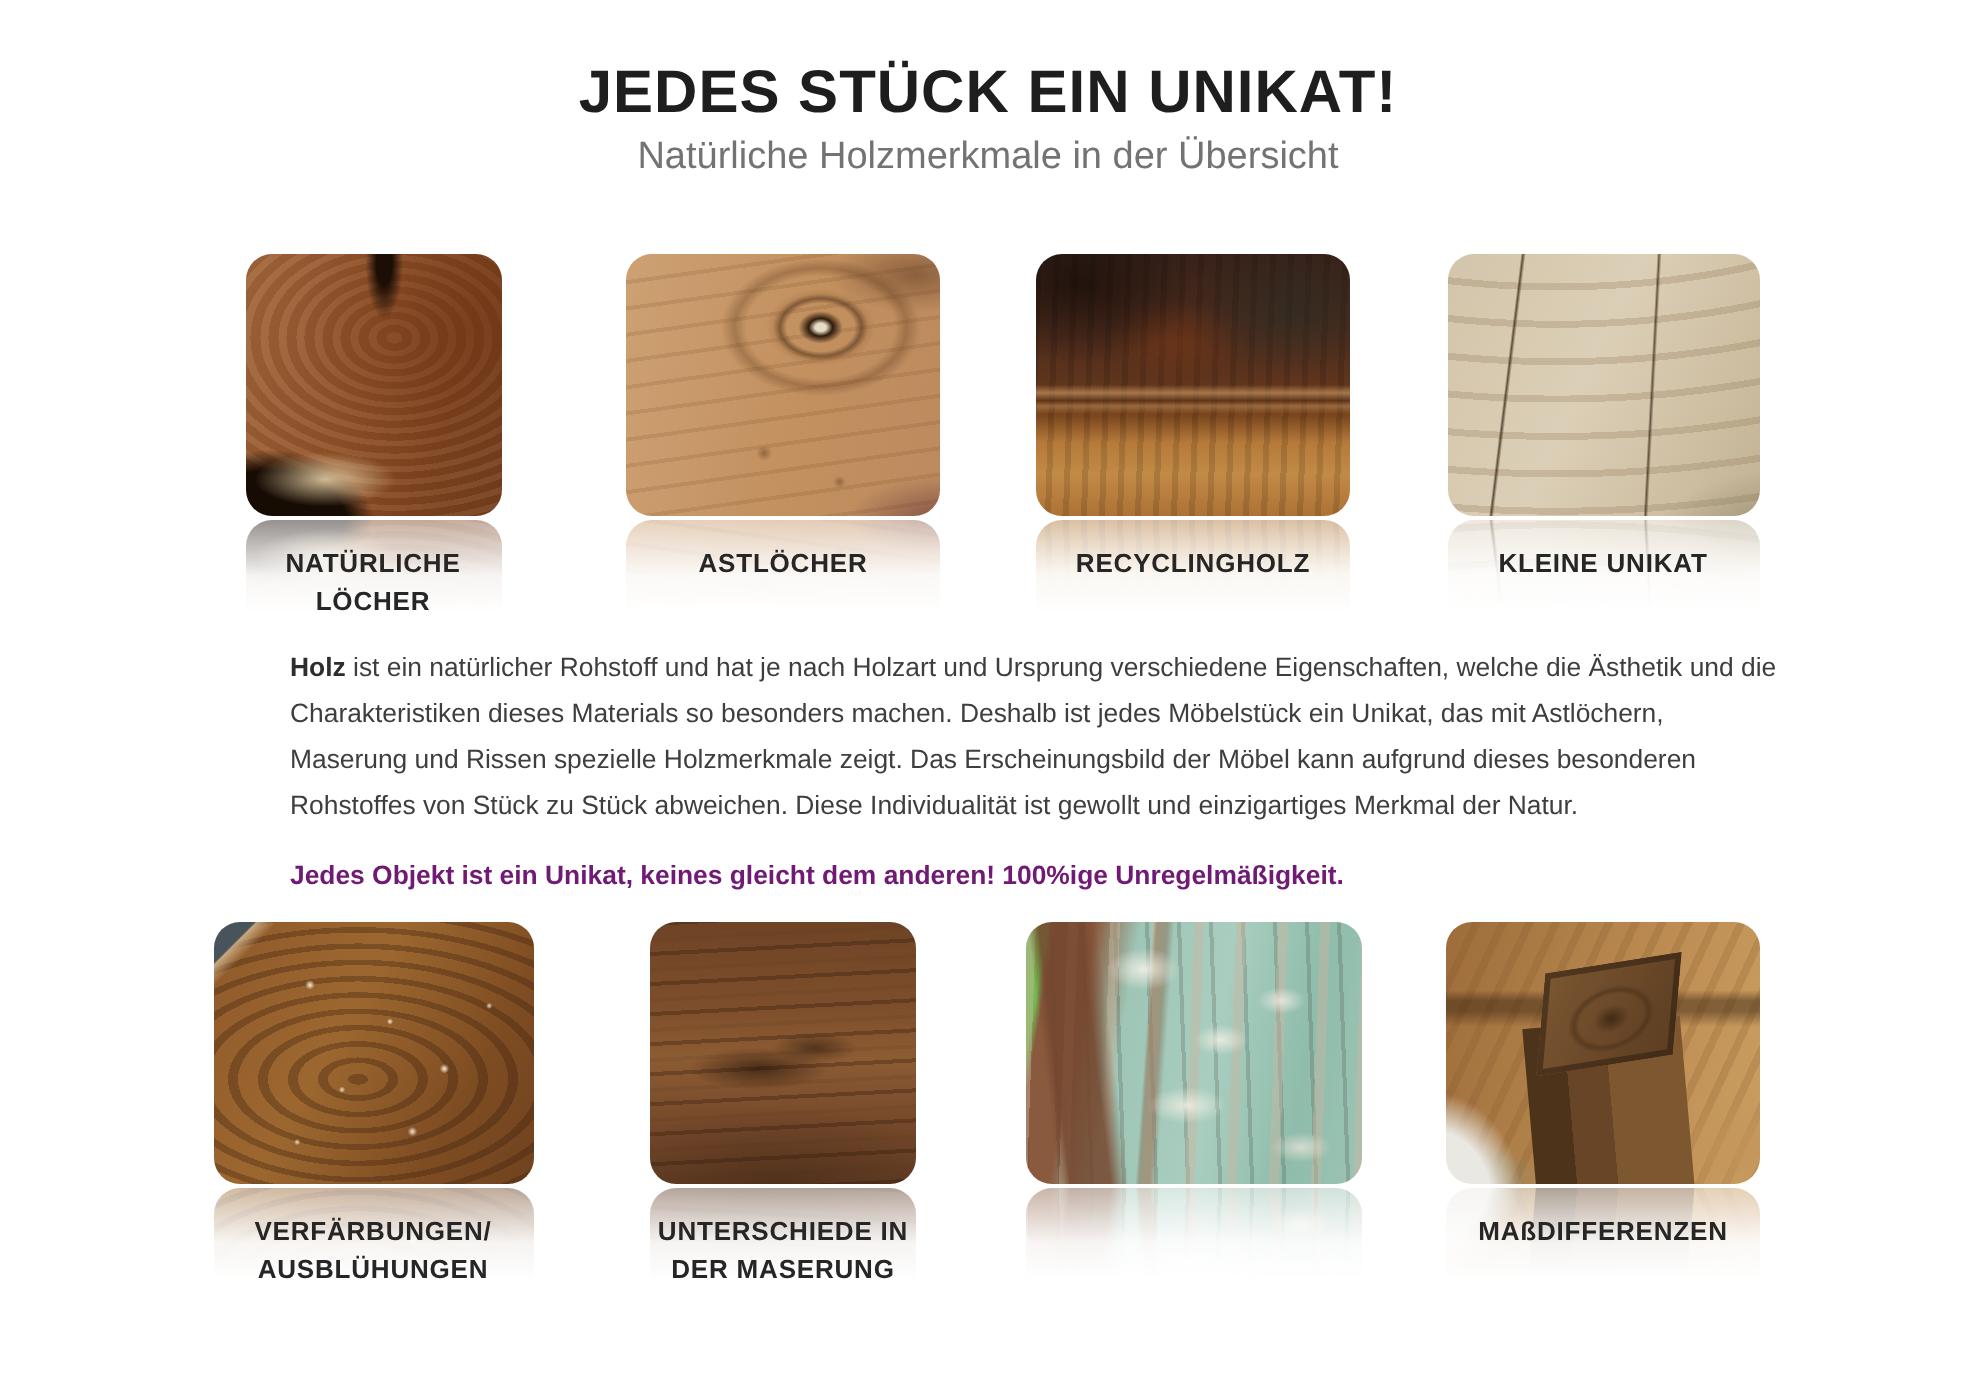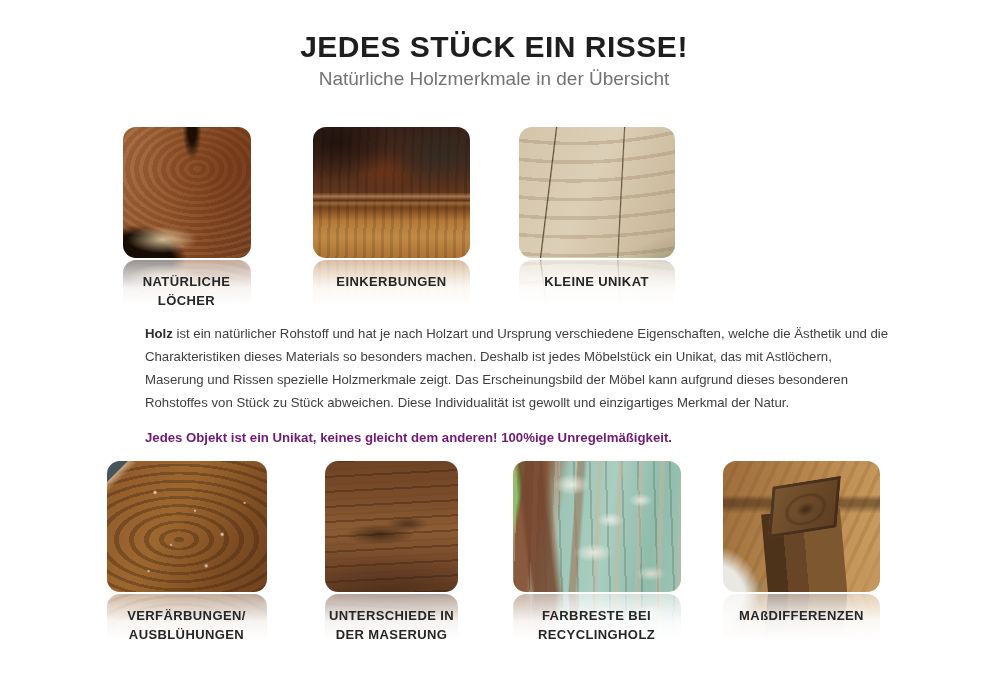--- a/index.html
+++ b/index.html
@@ -188,39 +188,46 @@
       linear-gradient(115deg, #7b5732, #6a4828 55%, #5c3e22);
     box-shadow: inset 0 0 0 3px rgba(46,30,16,0.55);
   }
 </style>
 </head>
 <body>
 
 <div class="page">
 
   <div class="header">
-    <h1 class="title">JEDES STÜCK EIN RISSE!</h1>
+    <h1 class="title">JEDES STÜCK EIN UNIKAT!</h1>
     <div class="subtitle">Natürliche Holzmerkmale in der Übersicht</div>
   </div>
 
   <div class="cards">
     <figure class="card" style="--w:128px">
       <div class="wood-img w1"></div>
       <div class="reflect">
           <div class="flip w1"></div>
         </div>
       <figcaption>NATÜRLICHE
 LÖCHER</figcaption>
     </figure>
     <figure class="card" style="--w:157px">
+      <div class="wood-img w2"></div>
+      <div class="reflect">
+          <div class="flip w2"></div>
+        </div>
+      <figcaption>ASTLÖCHER</figcaption>
+    </figure>
+    <figure class="card" style="--w:157px">
       <div class="wood-img w3"></div>
       <div class="reflect">
           <div class="flip w3"></div>
         </div>
-      <figcaption>EINKERBUNGEN</figcaption>
+      <figcaption>RECYCLINGHOLZ</figcaption>
     </figure>
     <figure class="card" style="--w:156px">
       <div class="wood-img w4"></div>
       <div class="reflect">
           <div class="flip w4"></div>
         </div>
       <figcaption>KLEINE UNIKAT</figcaption>
     </figure>
   </div>
 
@@ -244,22 +251,20 @@
           <div class="flip w5"></div>
         </div>
       <figcaption>UNTERSCHIEDE IN
 DER MASERUNG</figcaption>
     </figure>
     <figure class="card" style="--w:168px">
       <div class="wood-img w7"></div>
       <div class="reflect">
           <div class="flip w7"></div>
         </div>
-      <figcaption>FARBRESTE BEI
-RECYCLINGHOLZ</figcaption>
     </figure>
     <figure class="card" style="--w:157px">
       <div class="wood-img w8"></div>
       <div class="reflect">
           <div class="flip w8"></div>
         </div>
       <figcaption>MAßDIFFERENZEN</figcaption>
     </figure>
   </div>
 

